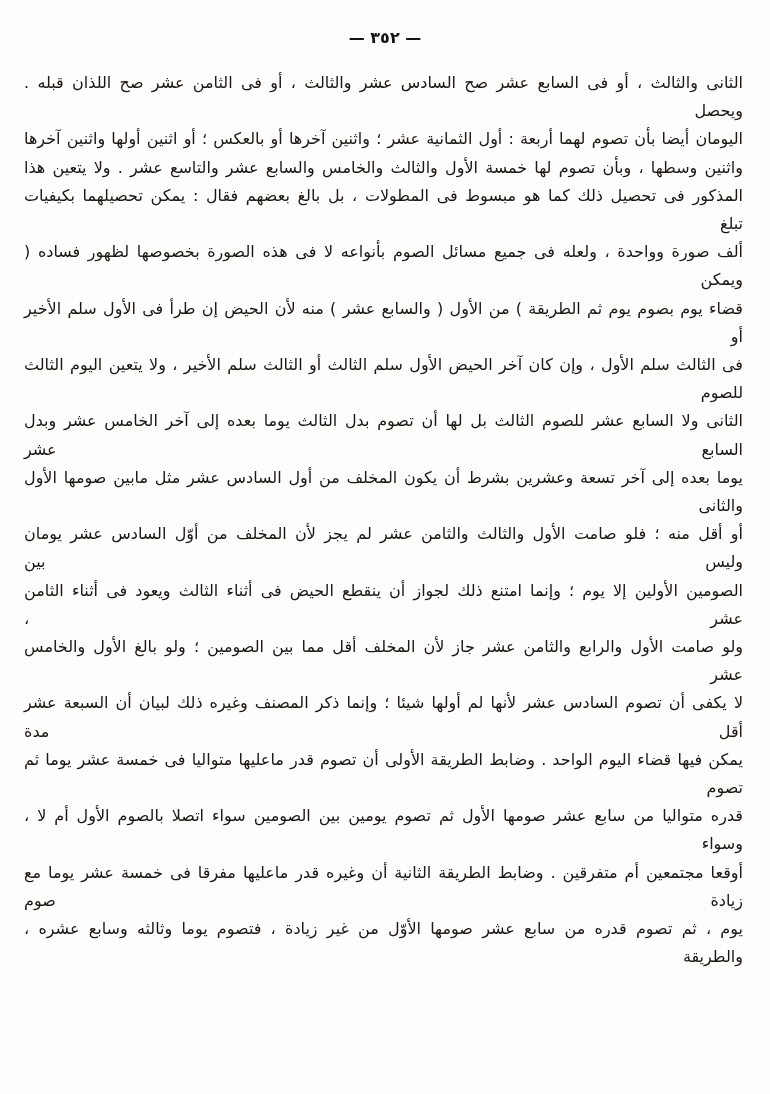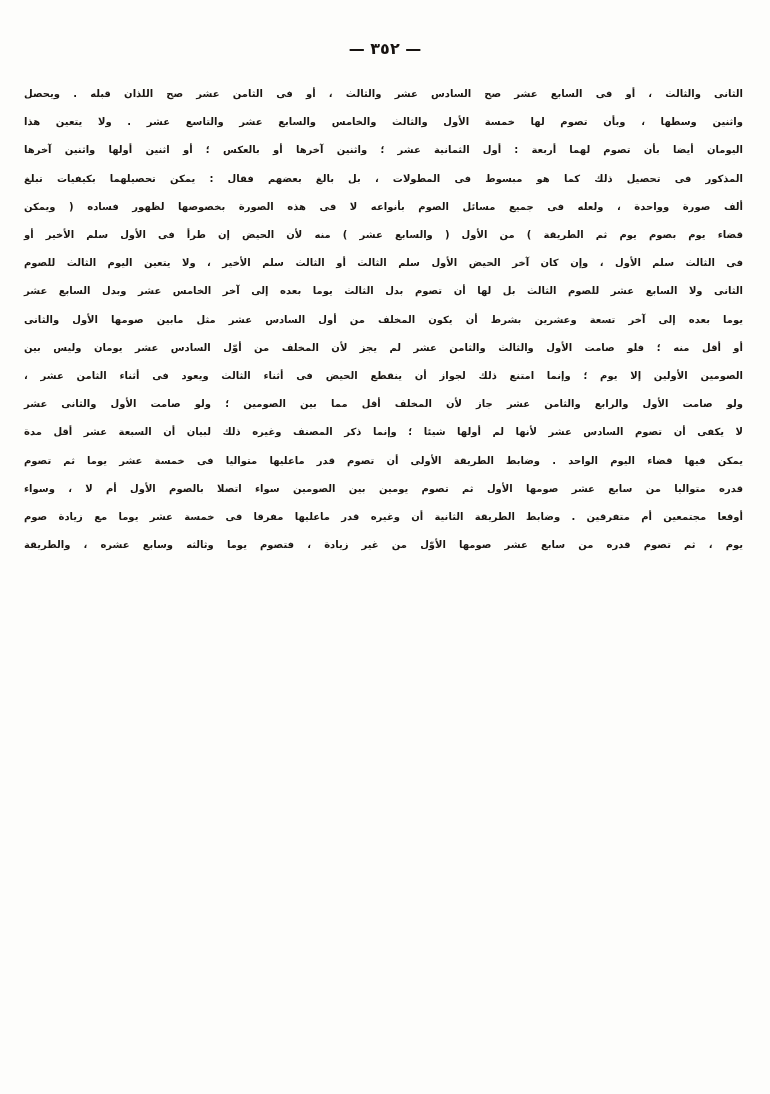--- a/index.html
+++ b/index.html
@@ -13,63 +13,63 @@
     height: 1094px;
     margin: 0;
     background: #fdfdfb;
     color: #1b1611;
     font-family: "DejaVu Sans", sans-serif;
     direction: rtl;
     overflow: hidden;
     box-sizing: border-box;
   }
   .page-number {
-    padding-top: 39px;
+    padding-top: 28px;
     text-align: center;
     font-size: 16px;
     font-weight: bold;
     letter-spacing: 2px;
     color: #171310;
   }
   .text-block {
     margin: 0 27px 0 24px;
   }
   .main-block {
     margin-top: 22px;
   }
   .tline {
-    font-size: 10px;
-    font-weight: bold;
+    font-size: 16px;
+    font-weight: normal;
     line-height: 28.2px;
     text-align: justify;
     text-align-last: justify;
     word-spacing: 1px;
     white-space: normal;
   }
 </style>
 </head>
 <body>
 
 <div class="page">
 
   <div class="page-number">— ٣٥٢ —</div>
 
   <div class="text-block main-block">
     <div class="tline">الثانى والثالث ، أو فى السابع عشر صح السادس عشر والثالث ، أو فى الثامن عشر صح اللذان قبله . ويحصل</div>
+    <div class="tline">اليومان أيضا بأن تصوم لهما أربعة : أول الثمانية عشر ؛ واثنين آخرها أو بالعكس ؛ أو اثنين أولها واثنين آخرها</div>
     <div class="tline">واثنين وسطها ، وبأن تصوم لها خمسة الأول والثالث والخامس والسابع عشر والتاسع عشر . ولا يتعين هذا</div>
-    <div class="tline">اليومان أيضا بأن تصوم لهما أربعة : أول الثمانية عشر ؛ واثنين آخرها أو بالعكس ؛ أو اثنين أولها واثنين آخرها</div>
     <div class="tline">المذكور فى تحصيل ذلك كما هو مبسوط فى المطولات ، بل بالغ بعضهم فقال : يمكن تحصيلهما بكيفيات تبلغ</div>
     <div class="tline">ألف صورة وواحدة ، ولعله فى جميع مسائل الصوم بأنواعه لا فى هذه الصورة بخصوصها لظهور فساده ( ويمكن</div>
     <div class="tline">قضاء يوم بصوم يوم ثم الطريقة ) من الأول ( والسابع عشر ) منه لأن الحيض إن طرأ فى الأول سلم الأخير أو</div>
     <div class="tline">فى الثالث سلم الأول ، وإن كان آخر الحيض الأول سلم الثالث أو الثالث سلم الأخير ، ولا يتعين اليوم الثالث للصوم</div>
     <div class="tline">الثانى ولا السابع عشر للصوم الثالث بل لها أن تصوم بدل الثالث يوما بعده إلى آخر الخامس عشر وبدل السابع عشر</div>
     <div class="tline">يوما بعده إلى آخر تسعة وعشرين بشرط أن يكون المخلف من أول السادس عشر مثل مابين صومها الأول والثانى</div>
     <div class="tline">أو أقل منه ؛ فلو صامت الأول والثالث والثامن عشر لم يجز لأن المخلف من أوّل السادس عشر يومان وليس بين</div>
     <div class="tline">الصومين الأولين إلا يوم ؛ وإنما امتنع ذلك لجواز أن ينقطع الحيض فى أثناء الثالث ويعود فى أثناء الثامن عشر ،</div>
-    <div class="tline">ولو صامت الأول والرابع والثامن عشر جاز لأن المخلف أقل مما بين الصومين ؛ ولو صامت الأول والثانى عشر</div>
+    <div class="tline">ولو صامت الأول والرابع والثامن عشر جاز لأن المخلف أقل مما بين الصومين ؛ ولو بالغ الأول والخامس عشر</div>
     <div class="tline">لا يكفى أن تصوم السادس عشر لأنها لم أولها شيئا ؛ وإنما ذكر المصنف وغيره ذلك لبيان أن السبعة عشر أقل مدة</div>
     <div class="tline">يمكن فيها قضاء اليوم الواحد . وضابط الطريقة الأولى أن تصوم قدر ماعليها متواليا فى خمسة عشر يوما ثم تصوم</div>
     <div class="tline">قدره متواليا من سابع عشر صومها الأول ثم تصوم يومين بين الصومين سواء اتصلا بالصوم الأول أم لا ، وسواء</div>
     <div class="tline">أوقعا مجتمعين أم متفرقين . وضابط الطريقة الثانية أن وغيره قدر ماعليها مفرقا فى خمسة عشر يوما مع زيادة صوم</div>
     <div class="tline">يوم ، ثم تصوم قدره من سابع عشر صومها الأوّل من غير زيادة ، فتصوم يوما وثالثه وسابع عشره ، والطريقة</div>
   </div>
 
 </div>
 
 </body></html>

